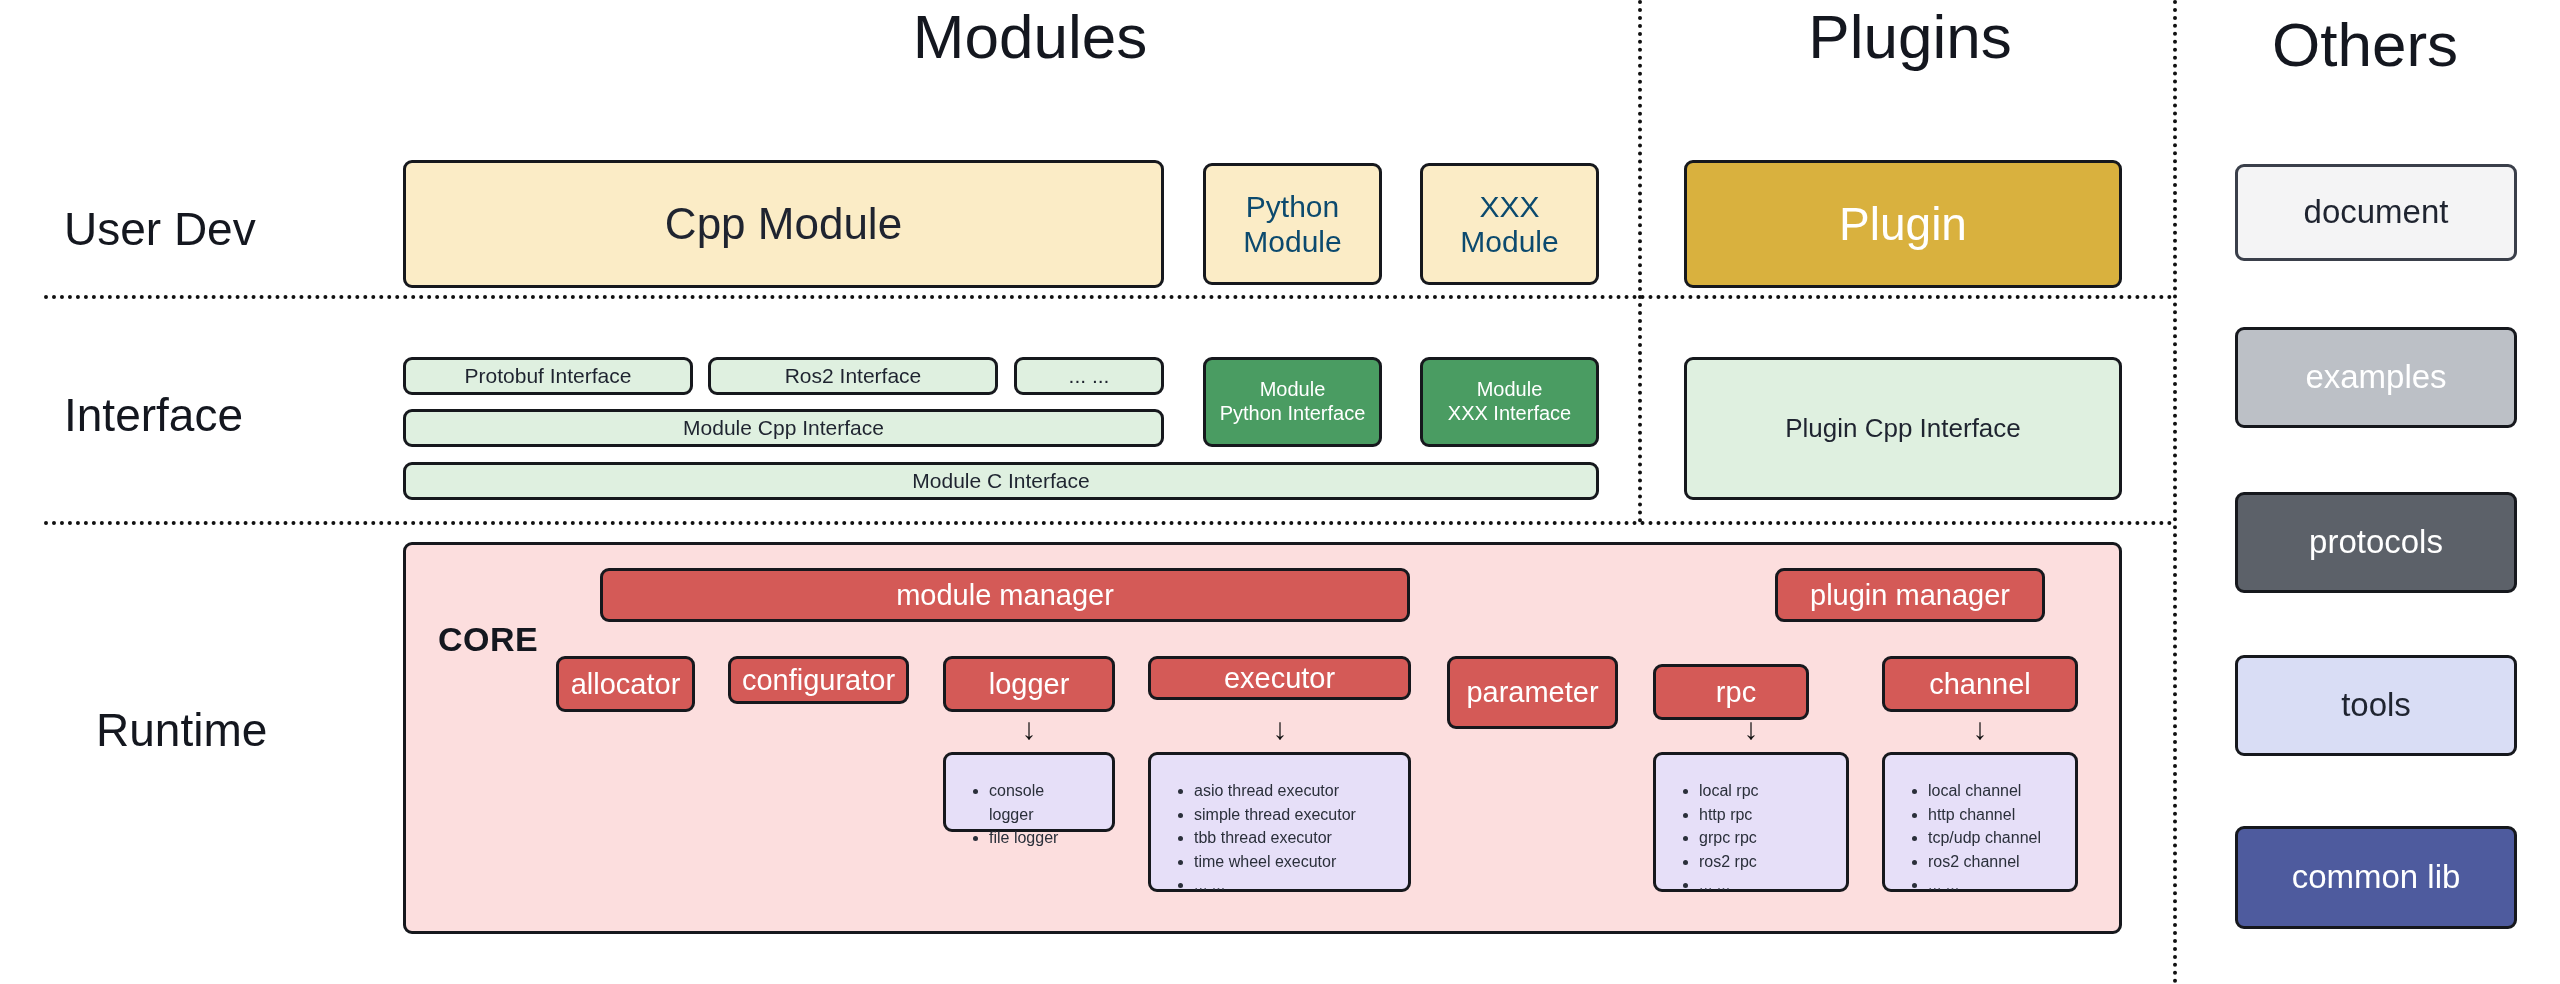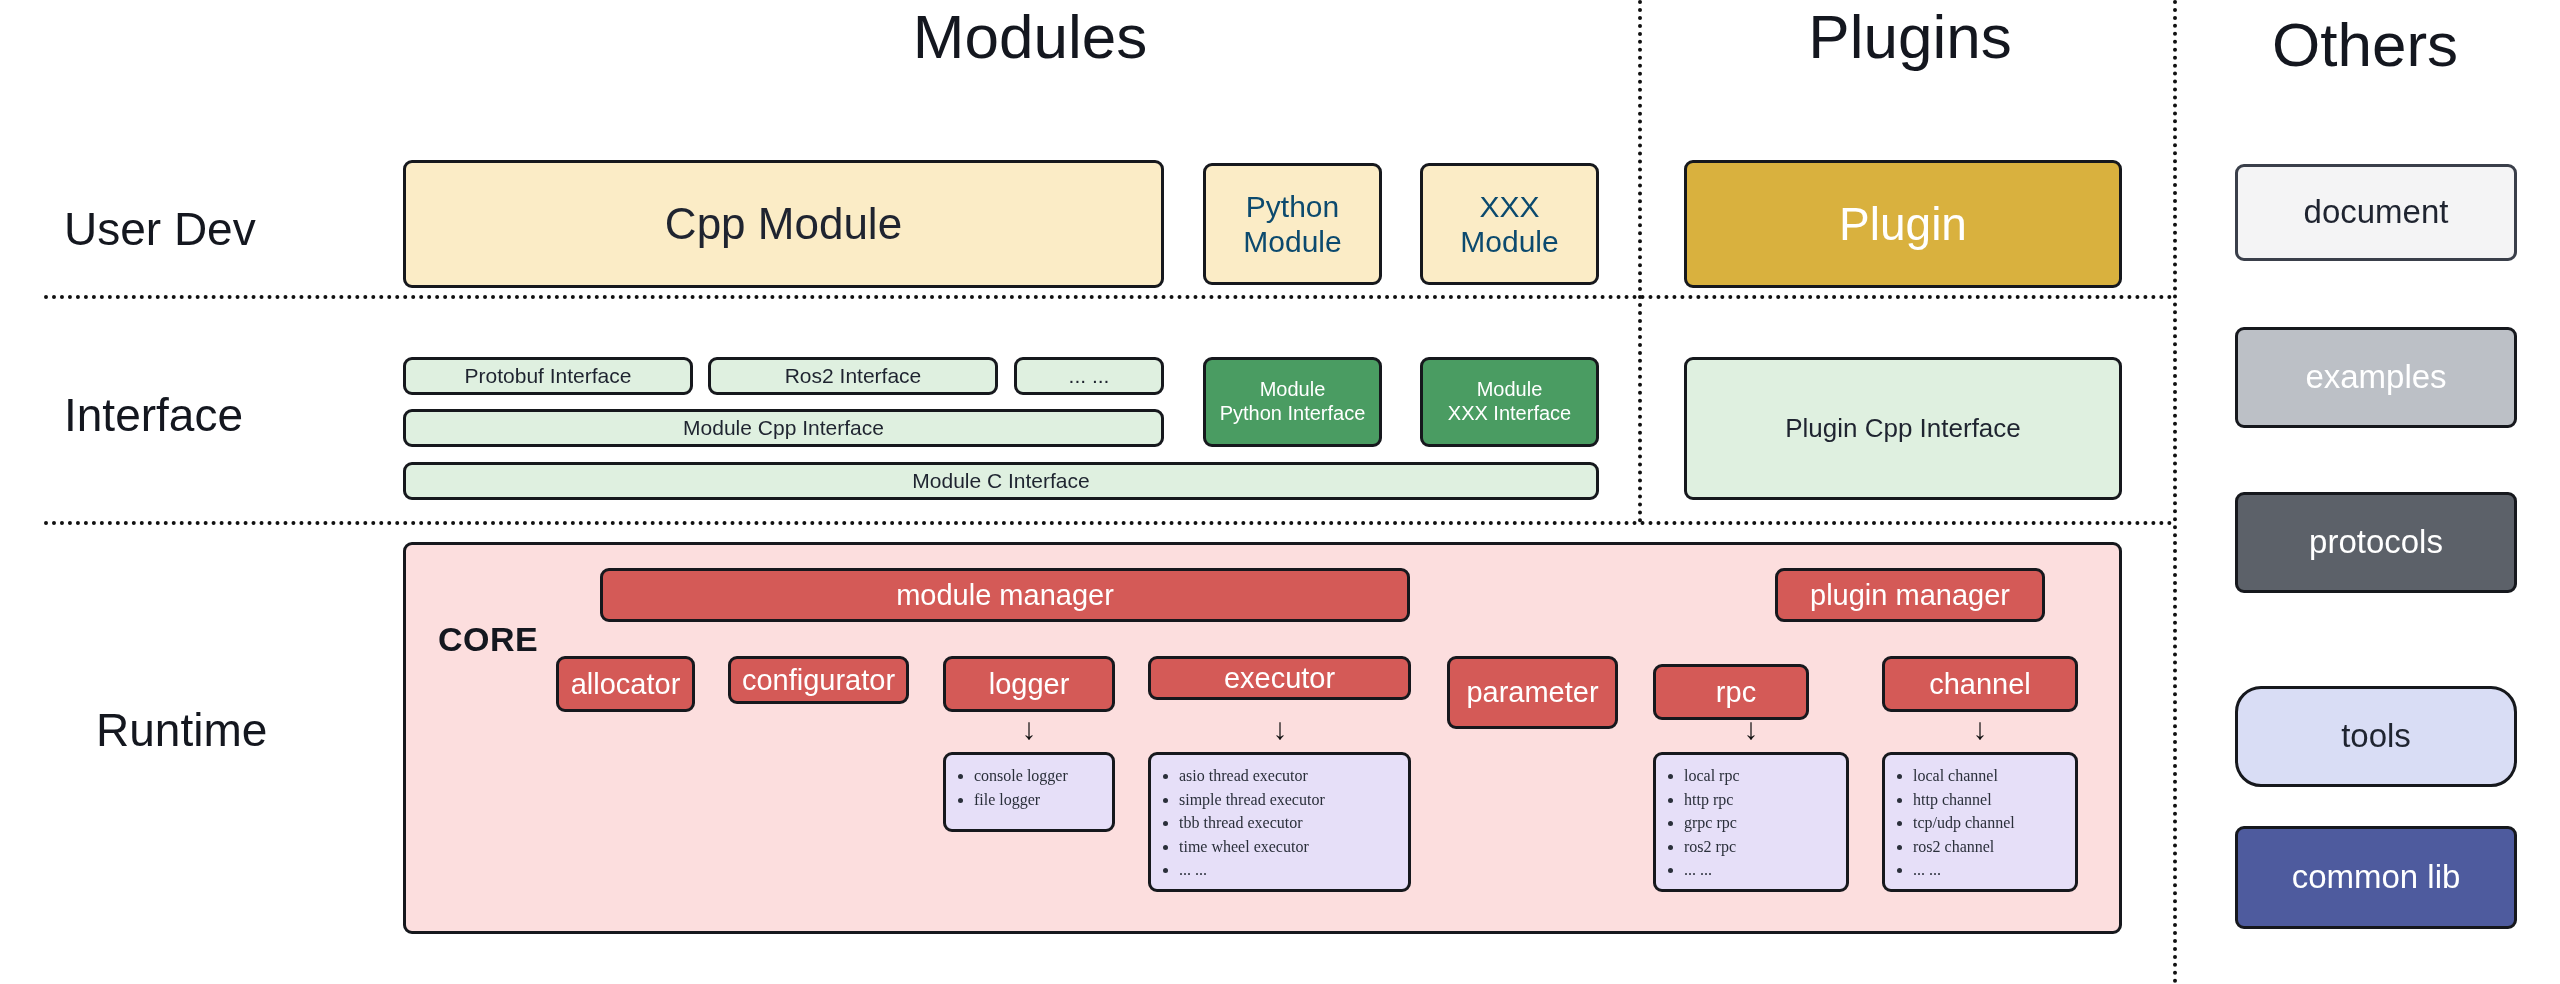--- a/index.html
+++ b/index.html
@@ -31,21 +31,21 @@
   .n-iface    {background:#dff0e0;color:#1f2430;font-size:21px;}
   .n-iface-lg {background:#dff0e0;color:#1f2430;font-size:26px;}
   .n-iface-dk {background:#4a9c62;color:#ffffff;font-size:20px;}
 
   .core-box   {background:#fcdede;border:3px solid #16181d;border-radius:9px;}
   .core-label {font-size:34px;font-weight:bold;color:#14171f;letter-spacing:.5px;}
   .n-core     {background:#d45a57;color:#ffffff;font-size:29px;}
 
   .n-list{background:#e6dff8;border:3px solid #16181d;border-radius:9px;
           padding:9px 10px 9px 8px;}
-  .n-list ul{margin:0;padding:0 0 0 20px;list-style:disc;font-family:Liberation Serif, serif;}
+  .n-list ul{margin:15px;padding:0 0 0 20px;list-style:disc;}
   .n-list li{font-size:16px;line-height:1.47;color:#2a2f3a;}
 
   .arrow{font-size:30px;line-height:1;color:#111;text-align:center;}
 
   .n-other{font-size:33px;}
   .o-document  {background:#f4f4f5;color:#1f2430;border-color:#3a3f4a;}
   .o-examples  {background:#bcc0c6;color:#ffffff;}
   .o-protocols {background:#5c6169;color:#ffffff;}
   .o-tools     {background:#d9ddf5;color:#1f2430;}
   .o-commonlib {background:#4e5b9e;color:#ffffff;}
@@ -149,14 +149,14 @@
       <li>http channel</li>
       <li>tcp/udp channel</li>
       <li>ros2 channel</li>
       <li>... ...</li>
     </ul>
 </div>
 
 <div class="abs node n-other o-document" style="left:2235px;top:164px;width:282px;height:97px;">document</div>
 <div class="abs node n-other o-examples" style="left:2235px;top:327px;width:282px;height:101px;">examples</div>
 <div class="abs node n-other o-protocols" style="left:2235px;top:492px;width:282px;height:101px;">protocols</div>
-<div class="abs node n-other o-tools" style="left:2235px;top:686px;width:282px;height:101px;border-radius:26px;">tools</div>
+<div class="abs node n-other o-tools" style="left:2235px;top:655px;width:282px;height:101px;">tools</div>
 <div class="abs node n-other o-commonlib" style="left:2235px;top:826px;width:282px;height:103px;">common lib</div>
 
 </body></html>

